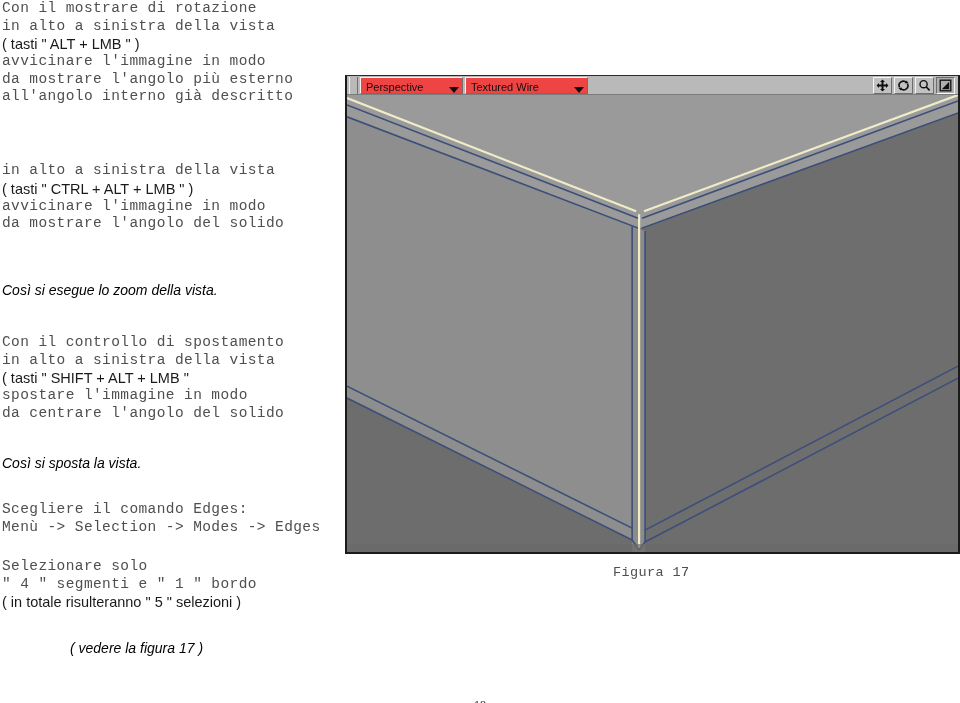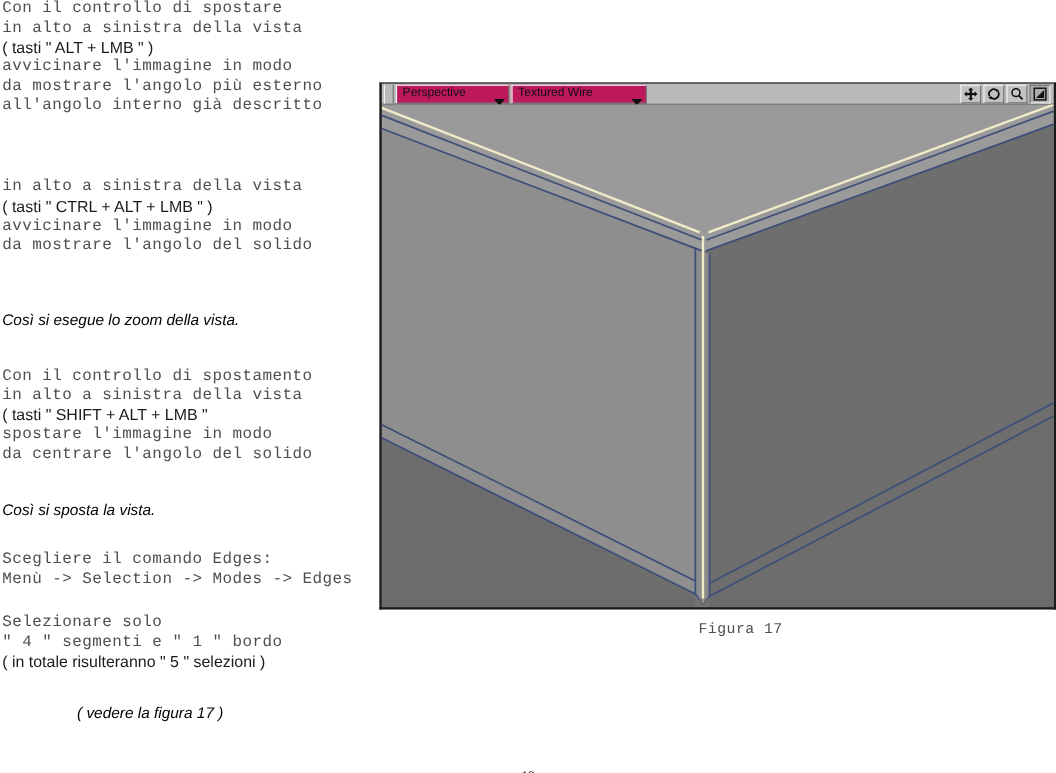--- a/index.html
+++ b/index.html
@@ -87,35 +87,34 @@
   }
   .tb-gap {
     width: 9px; height: 17px;
     background: #b9b9b9;
     border-left: 1px solid #f2f2f2;
     border-right: 1px solid #6f6f6f;
     box-sizing: border-box;
   }
   .tb-combo {
     height: 17px;
-    background: #be185d;
+    background: #ef4444;
     border-top: 1px solid #f5f5f5;
     border-left: 1px solid #f5f5f5;
     border-bottom: 1px solid #6e6e6e;
     border-right: 1px solid #6e6e6e;
     box-sizing: border-box;
     display: flex;
-    align-items: flex-start;
+    align-items: flex-end;
     padding: 0 3px 0 5px;
     margin-left: 2px;
     font-size: 11px;
     color: #101010;
     font-family: "Liberation Sans", sans-serif;
     white-space: nowrap;
-    flex-direction: column;
   }
   .tb-combo .lbl { margin-right: 6px; }
   .tb-combo .caret {
     width: 0; height: 0;
     border-left: 5px solid transparent;
     border-right: 5px solid transparent;
     border-top: 6px solid #101010;
     margin-left: auto;
   }
   #combo-view   { width: 103px; }
@@ -158,42 +157,41 @@
   
   #fig-caption {
     position: absolute;
     left: 613px;
     top: 565px;
     font-family: "Liberation Mono", "DejaVu Sans Mono", monospace;
     font-size: 13.5px;
     color: #4f4f4f;
     letter-spacing: 0.4px;
     white-space: pre;
-    margin-left: 22px;
   }
 
   
   #page-number {
     position: absolute;
     left: 0;
     top: 698px;
     width: 960px;
     text-align: center;
     font-family: "Liberation Serif", serif;
     font-size: 12px;
     color: #1a1a1a;
   }
 </style>
 </head>
 <body>
 
 <div class="doc-col">
 
   <div class="blk" id="block-rotation">
-    <div class="mono-line">Con il controllo di spostare</div>
+    <div class="mono-line">Con il mostrare di rotazione</div>
     <div class="mono-line">in alto a sinistra della vista</div>
     <div class="sans-line">( tasti " ALT + LMB " )</div>
     <div class="mono-line">avvicinare l'immagine in modo</div>
     <div class="mono-line">da mostrare l'angolo più esterno</div>
     <div class="mono-line">all'angolo interno già descritto</div>
   </div>
 
   <div class="blk" id="block-zoom">
     <div class="mono-line">in alto a sinistra della vista</div>
     <div class="sans-line">( tasti " CTRL + ALT + LMB " )</div>

